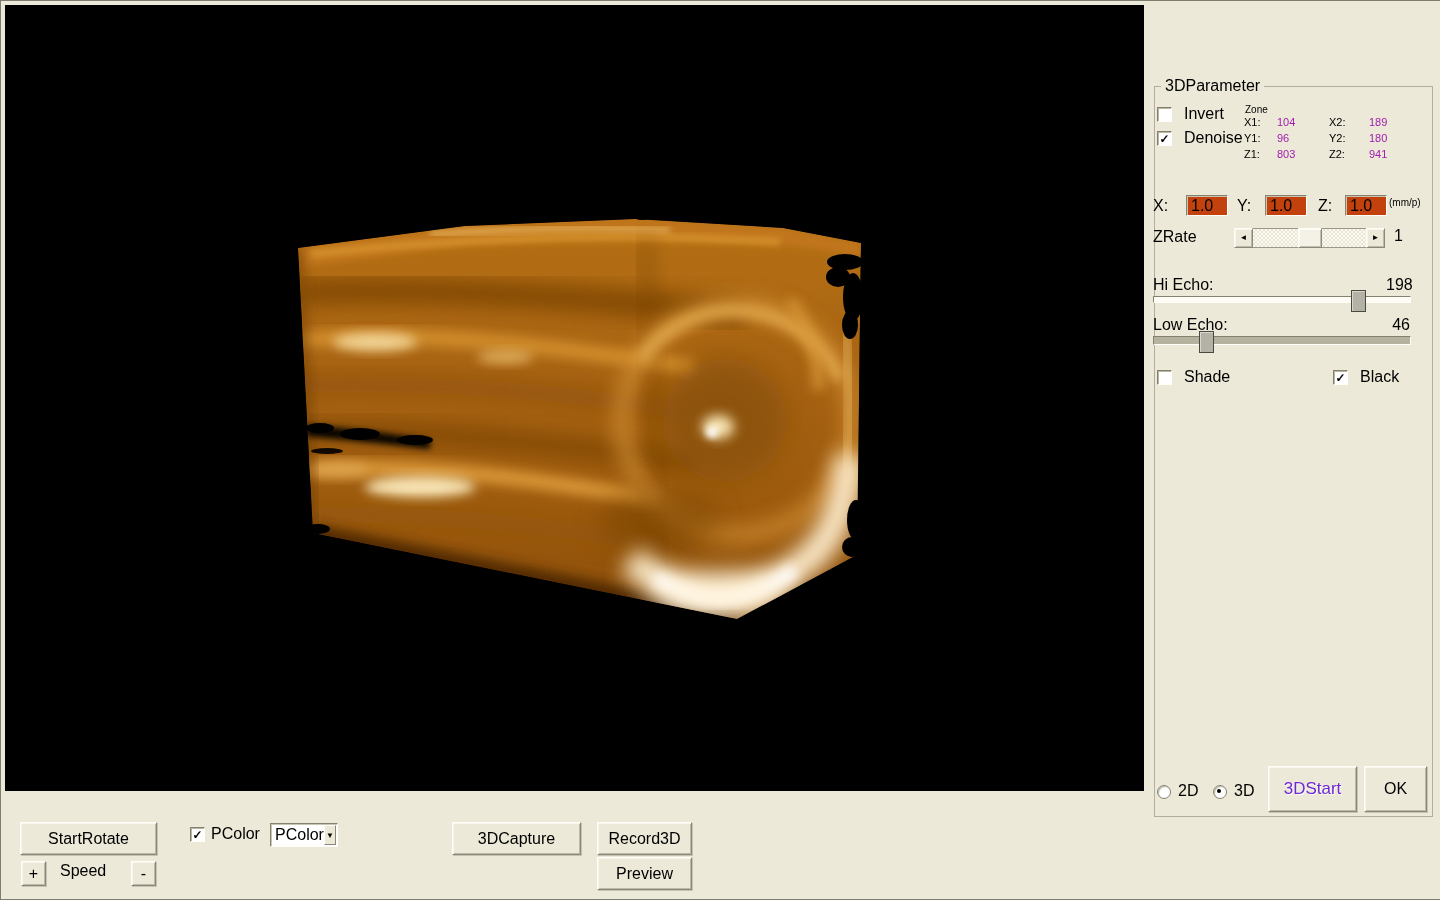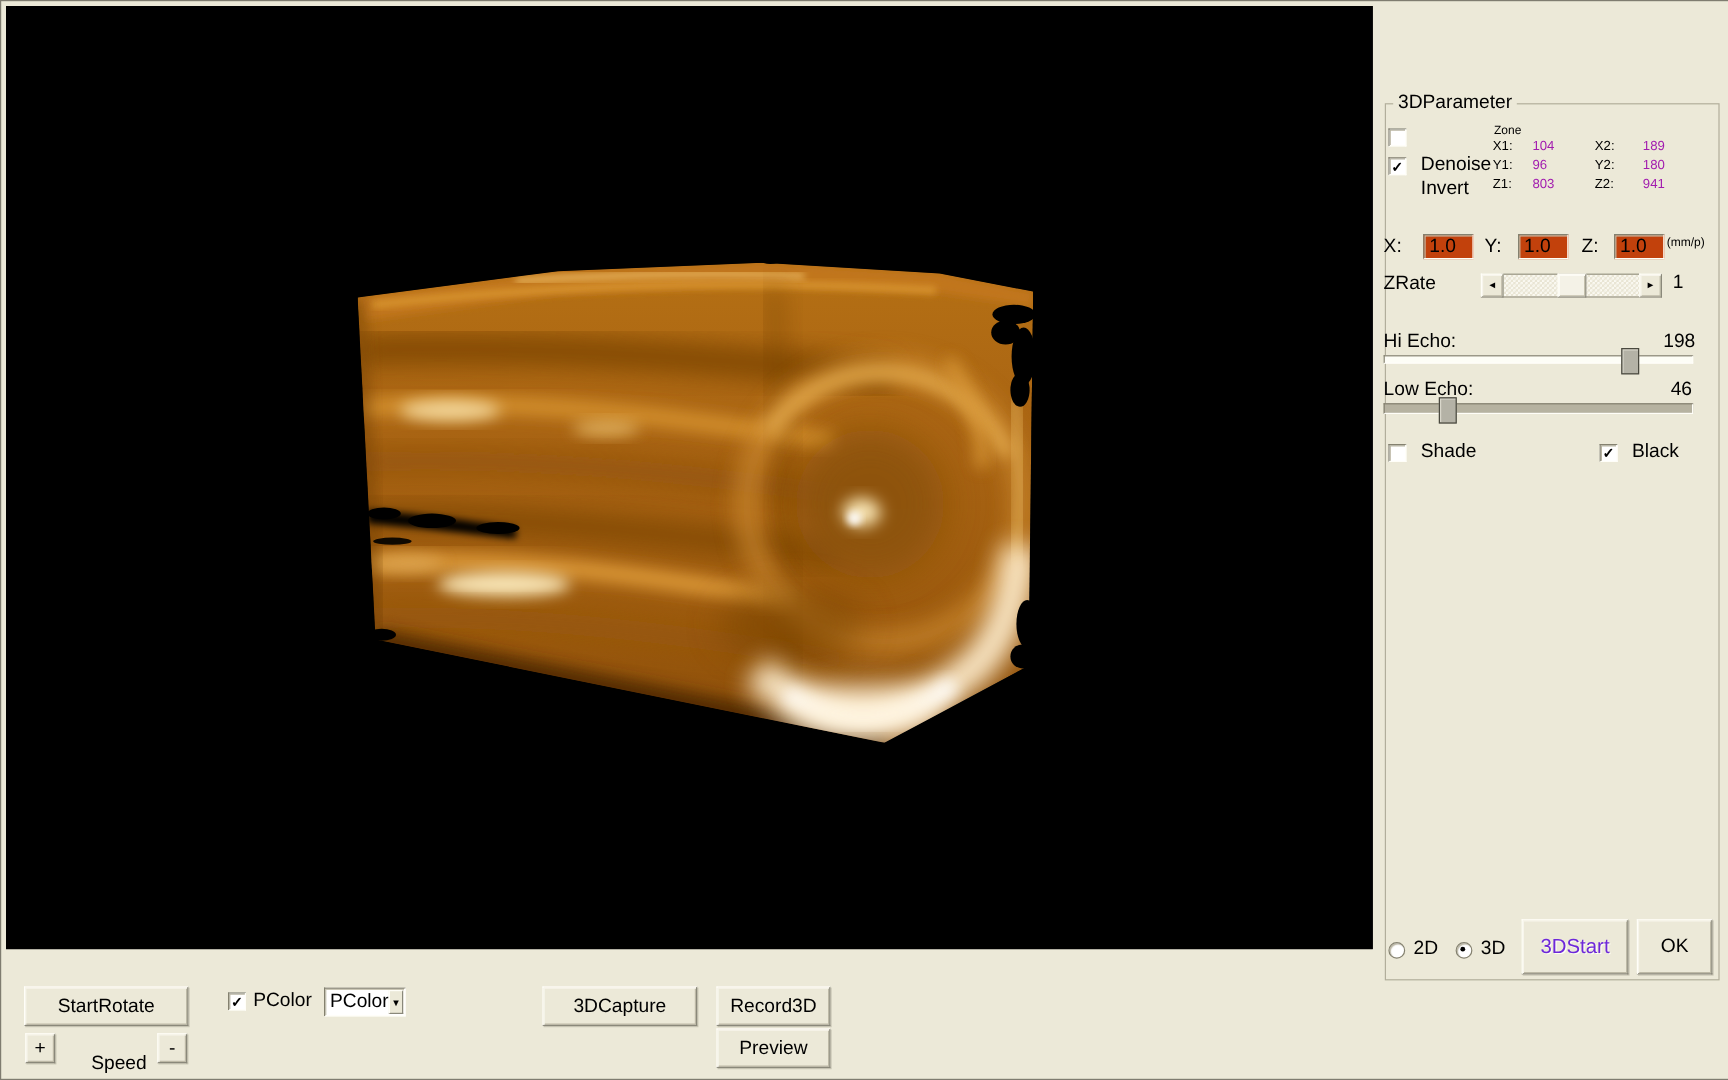--- a/index.html
+++ b/index.html
@@ -192,21 +192,21 @@
         <ellipse cx="313" cy="524" rx="12" ry="5"></ellipse>
       </g>
     </svg>
   </div>
 
   <div class="group" style="left:1154px;top:86px;width:277px;height:729px;">
     <span class="group-label">3DParameter</span>
   </div>
 
   <div class="checkbox" style="left:1157px;top:107px;"></div>
-  <span class="lbl" style="left:1184px;top:105px;margin-top:44px;">Invert</span>
+  <span class="lbl" style="left:1184px;top:105px;">Invert</span>
   <div class="checkbox" style="left:1157px;top:131px;">
     <span>✓</span>
   </div>
   <span class="lbl" style="left:1184px;top:129px;">Denoise</span>
 
   <span class="lbl small" style="left:1245px;top:101px;">Zone</span>
   <div style="position:absolute;left:1244px;top:116px;display:grid;grid-template-columns:33px 52px 40px 45px;grid-auto-rows:16px;font-size:11px;">
     <span>X1:</span>
     <span class="blue">104</span>
     <span>X2:</span>
@@ -279,16 +279,16 @@
     <span class="combo-btn">
       <span>▼</span>
     </span>
   </div>
 
   <button class="btn" style="left:452px;top:822px;width:129px;height:33px;">3DCapture</button>
   <button class="btn" style="left:597px;top:822px;width:95px;height:33px;">Record3D</button>
   <button class="btn" style="left:597px;top:857px;width:95px;height:33px;">Preview</button>
 
   <button class="btn" style="left:21px;top:861px;width:25px;height:25px;">+</button>
-  <span class="lbl" style="left:76px;top:862px;margin-top:16px;">Speed</span>
+  <span class="lbl" style="left:60px;top:862px;">Speed</span>
   <button class="btn" style="left:131px;top:861px;width:25px;height:25px;">-</button>
 
 </div>
 
 </body></html>

